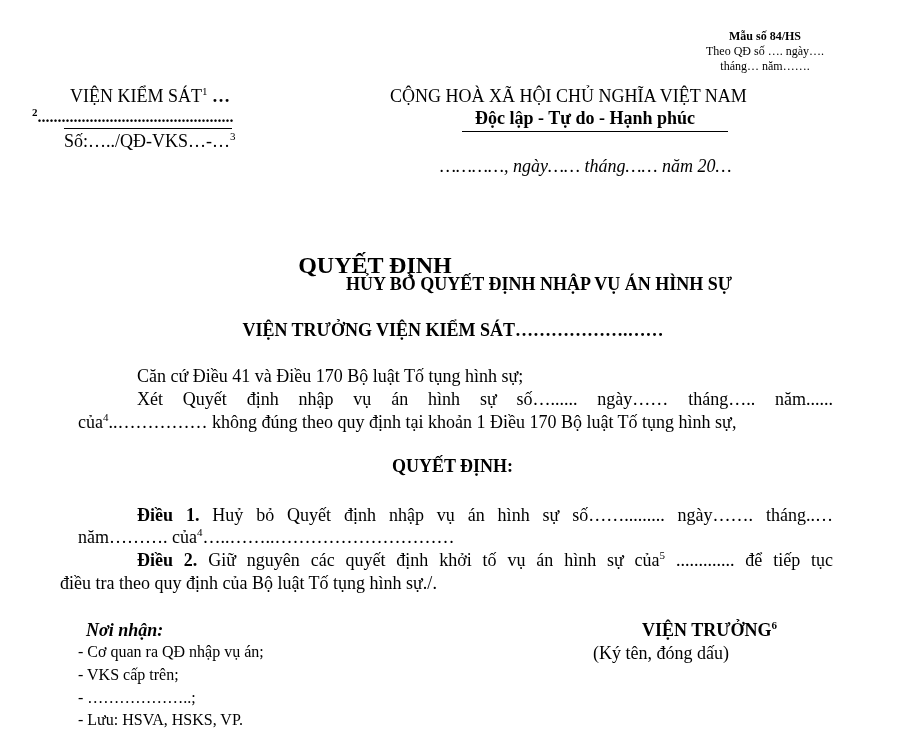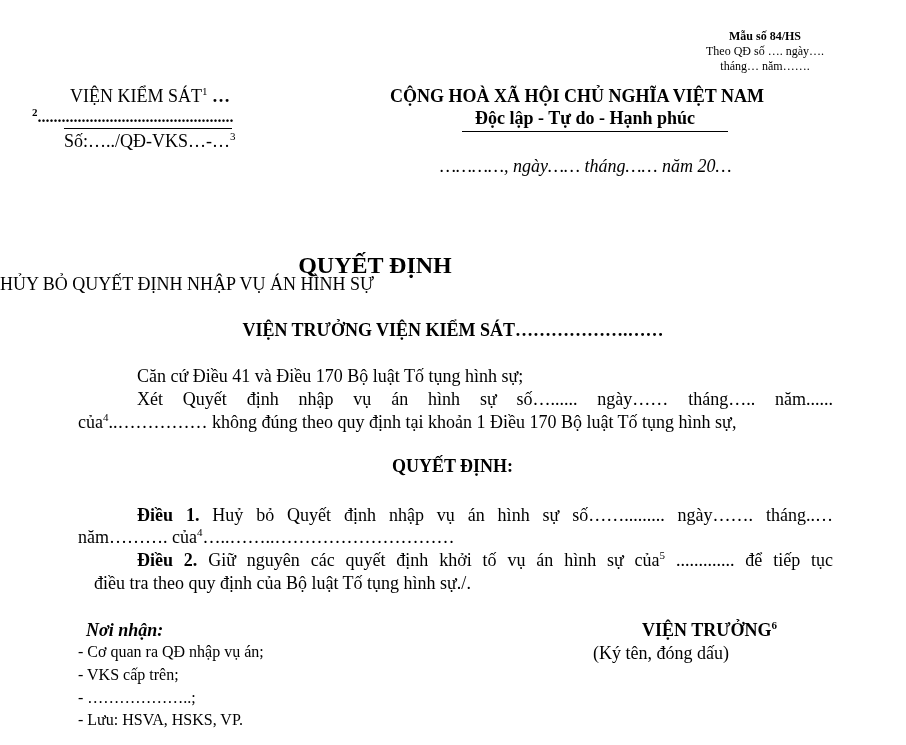--- a/index.html
+++ b/index.html
@@ -24,49 +24,49 @@
 
   
   .org { left: 70px; top: 86px; font-size: 18px; }
   .org .ell { font-weight: bold; }
   .subunit { left: 32px; top: 108px; font-size: 16px; font-weight: bold; }
   .subunit sup { font-size: 11px; }
   .sep-left { left: 64px; top: 128px; width: 168px; height: 0; border-top: 1px solid #000; }
   .docno { left: 64px; top: 131px; font-size: 18px; }
 
   
-  .nation { left: 390px; top: 86px; font-size: 18px; font-weight: bold; text-align: right; }
+  .nation { left: 390px; top: 86px; font-size: 18px; font-weight: normal; text-align: right; }
   .motto { left: 475px; top: 108px; font-size: 18px; font-weight: bold; }
   .motto-line { left: 462px; top: 131px; width: 266px; height: 0; border-top: 1px solid #000; }
   .dateline { left: 440px; top: 156px; font-size: 18px; font-style: italic; }
 
   
   .title1 { left: 0; width: 750px; top: 252px; text-align: center; font-size: 24px; font-weight: bold; }
-  .title2 { left: 0; width: 732px; top: 274px; text-align: left; font-size: 18px; font-weight: normal; }
+  .title2 { left: 0; width: 732px; top: 274px; text-align: right; font-size: 18px; font-weight: bold; }
   .authority { left: 0; width: 906px; top: 320px; text-align: center; font-size: 18px; font-weight: bold; }
 
   
   .para { font-size: 18px; }
   .justify {
     position: absolute;
     left: 78px;
     width: 755px;
     font-size: 18px;
     text-align: justify;
     text-align-last: justify;
     white-space: normal;
   }
   .line1 { left: 137px; top: 366px; }
   .line2 { top: 389px; left: 137px; width: 696px; }
   .line3 { left: 78px; top: 412px; }
   .decide { left: 0; width: 905px; top: 456px; text-align: center; font-size: 18px; font-weight: bold; }
   .art1a { top: 505px; left: 137px; width: 696px; }
   .art1b { left: 78px; top: 527px; }
   .art2a { top: 550px; left: 137px; width: 696px; }
-  .art2b { left: 94px; top: 573px; }
+  .art2b { left: 60px; top: 573px; }
   .bold { font-weight: bold; }
 
   
   .recv-title { left: 86px; top: 620px; font-size: 18px; font-weight: bold; font-style: italic; }
   .recv { left: 78px; font-size: 16px; }
   .r0 { top: 643px; }
   .r1 { top: 666px; }
   .r2 { top: 689px; }
   .r3 { top: 711px; }
   .sign-title { left: 604px; top: 620px; font-size: 18px; font-weight: bold; margin-left: 38px; }

